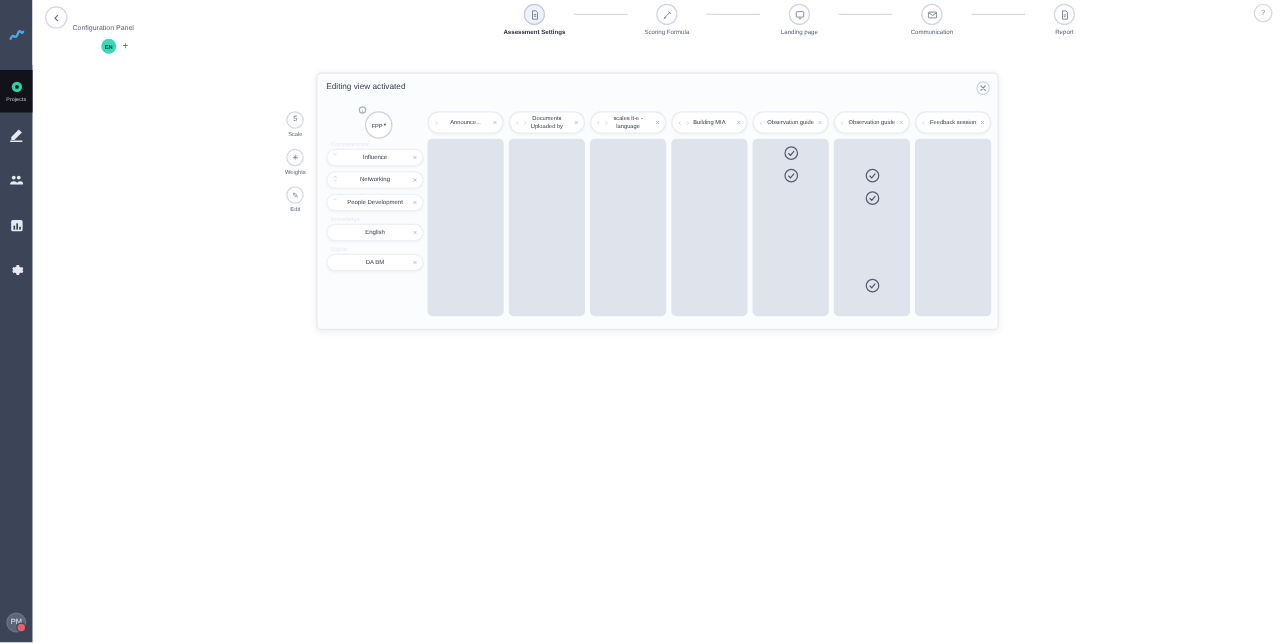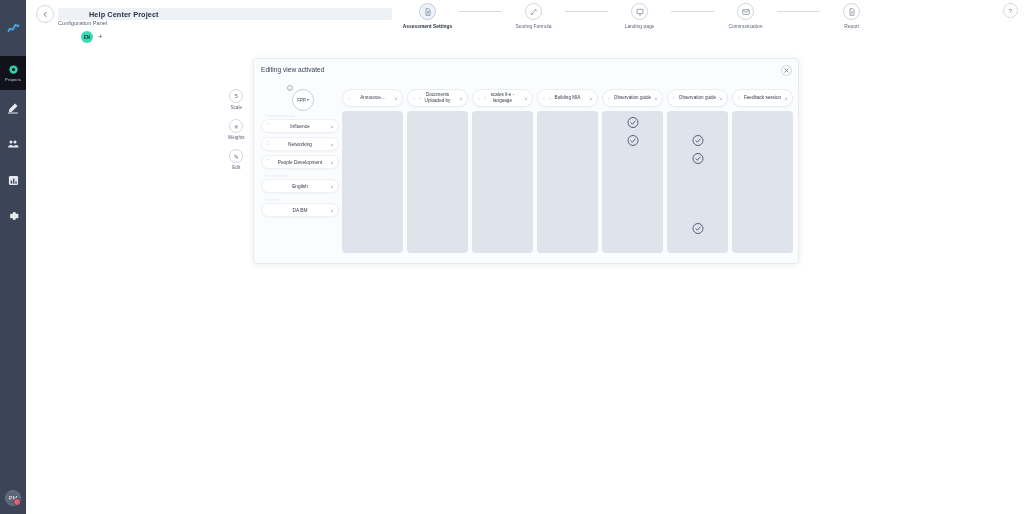--- a/index.html
+++ b/index.html
@@ -275,23 +275,20 @@
     <div class="rail-avatar">PM</div>
   </div>
 
   <div class="header">
     <div class="back-btn">
       <svg width="7" height="7" viewBox="0 0 24 24" fill="none" stroke="#5b6479" stroke-width="3">
         <path d="M15 4L7 12l8 8"></path>
       </svg>
     </div>
 
-    <div class="title-bar">
-      <div class="proj-title" style="left:31px;top:2px">Help Center Project</div>
-    </div>
     <div class="proj-sub">Configuration Panel</div>
 
     <div class="lang-row">
       <div class="lang-chip">EN</div>
       <div class="lang-add">+</div>
     </div>
 
     <div class="help-btn">?</div>
 
     <div class="stepper">

